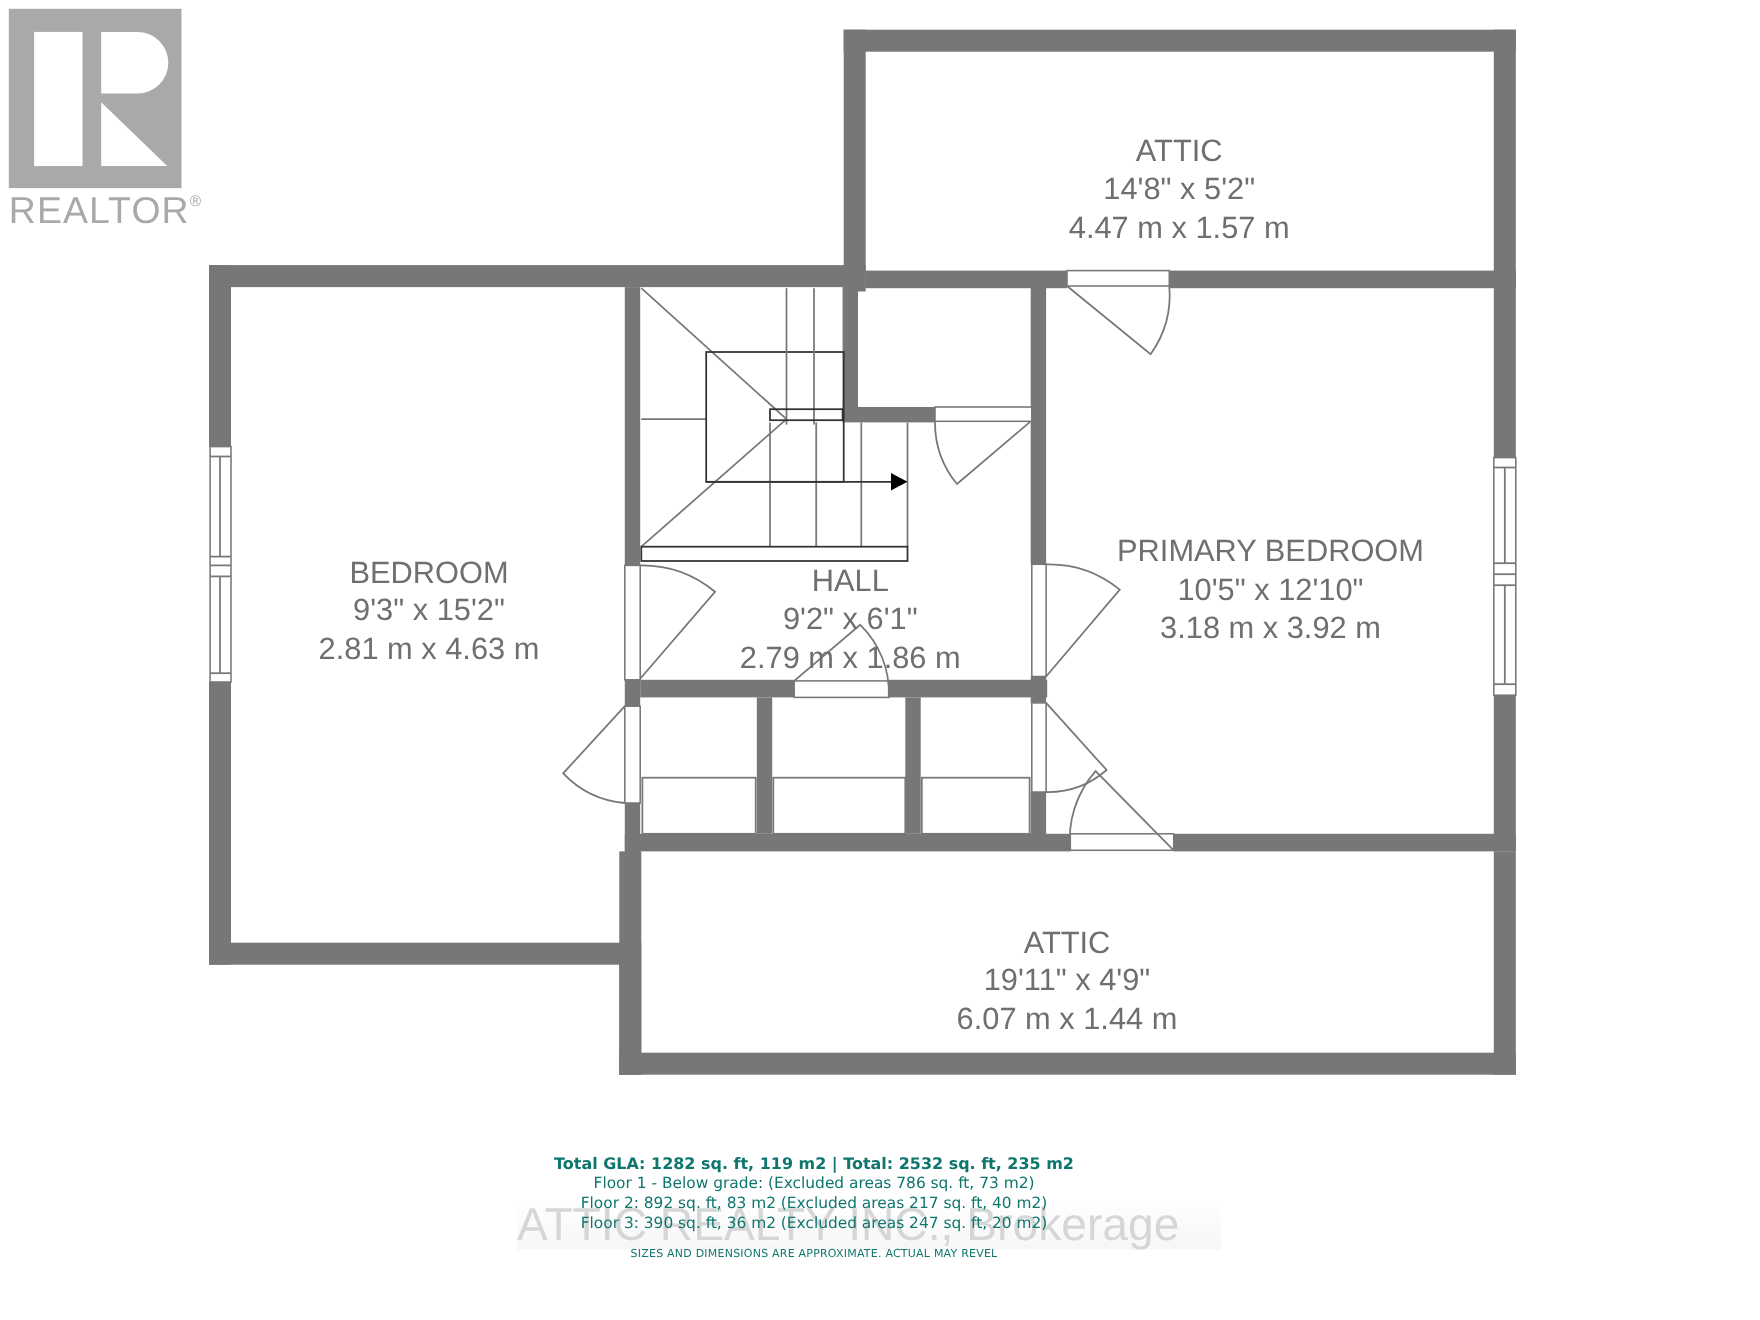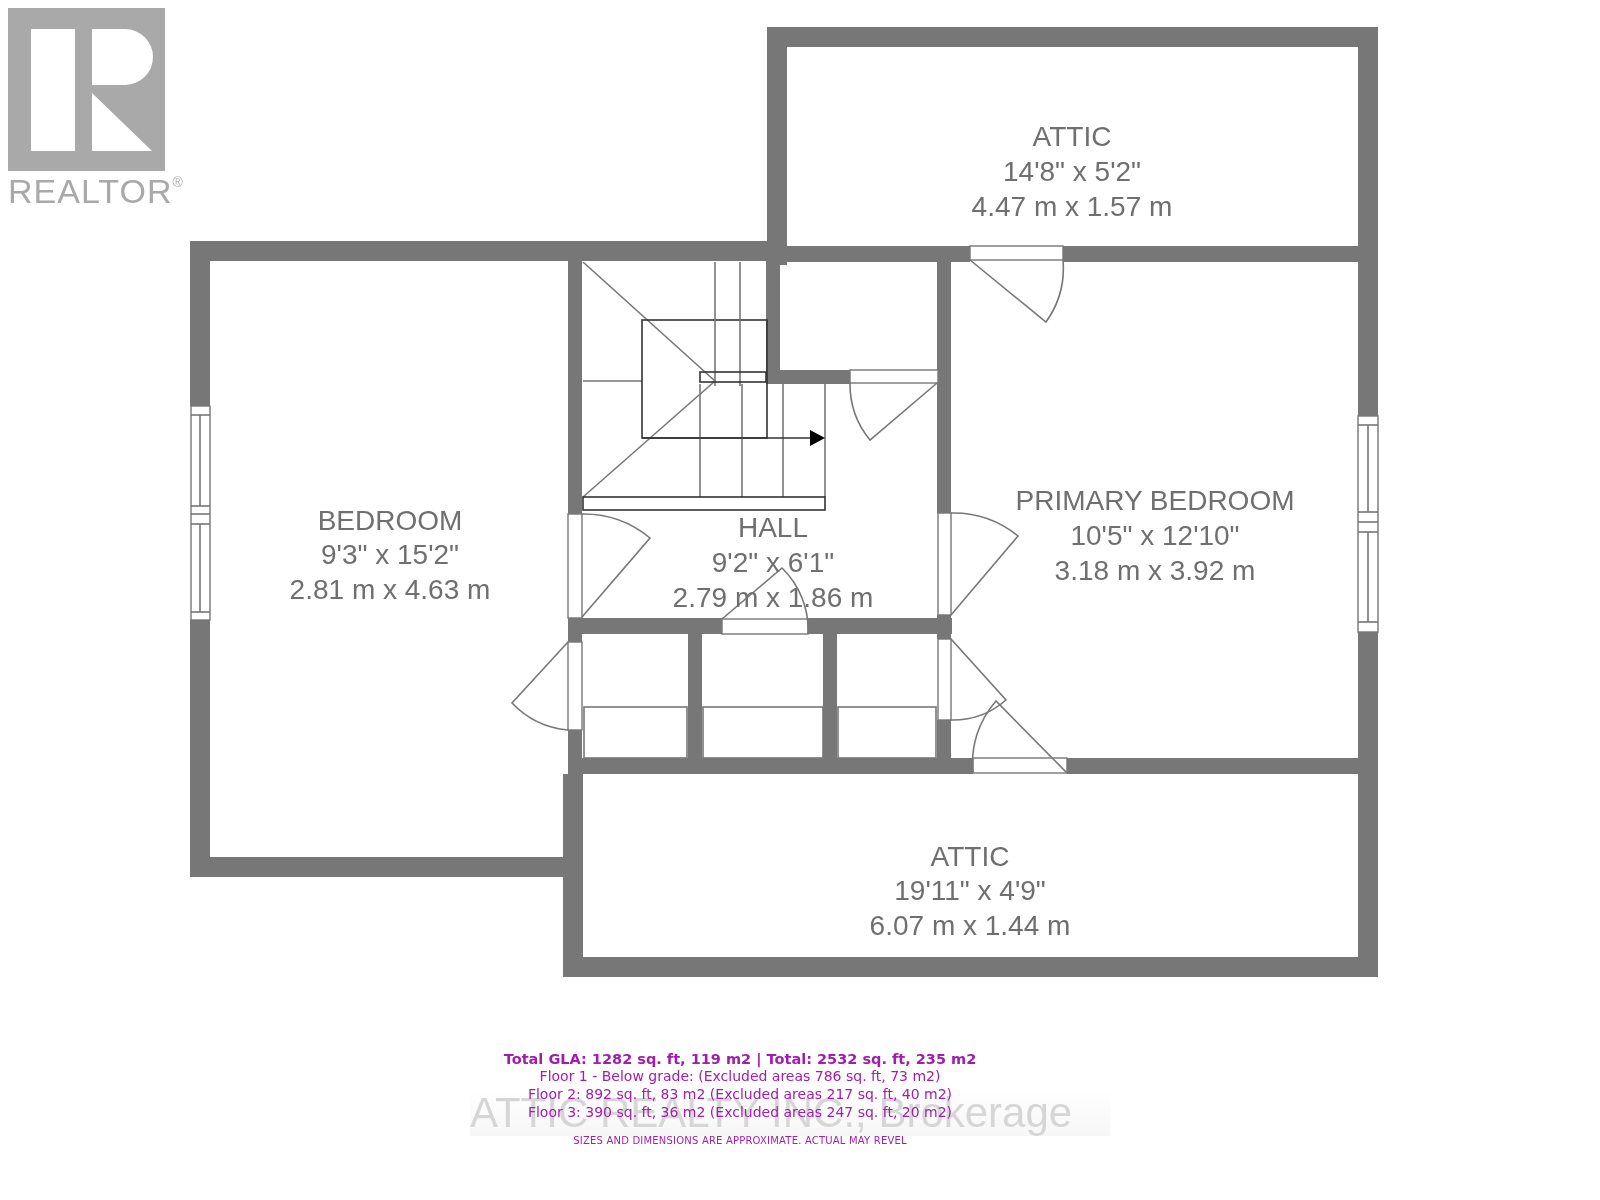--- a/index.html
+++ b/index.html
@@ -4,21 +4,21 @@
 <style>
   html, body { margin:0; padding:0; background:#ffffff; }
   body { width:1600px; height:1200px; position:relative; overflow:hidden; font-family:"DejaVu Sans", sans-serif; }
   svg.plan { position:absolute; left:0; top:0; width:1600px; height:1200px; }
   .wall { fill:#777777; }
   .thin { fill:none; stroke:#777777; stroke-width:1.6; }
   .thin-dark { fill:none; stroke:#333333; stroke-width:1.6; }
   .opening { fill:#ffffff; stroke:#777777; stroke-width:1.4; }
   .room-label { font-family:"Liberation Sans", sans-serif; fill:#6f6f6f; font-size:28px; text-anchor:middle; }
   .logo-text { font-family:"Liberation Sans", sans-serif; fill:#a9a9a9; font-size:34px; letter-spacing:1px; }
-  .footer { position:absolute; left:0; width:1480px; text-align:center; font-family:"DejaVu Sans", sans-serif; color:#a21caf; }
+  .footer { position:absolute; left:0; width:1480px; text-align:center; font-family:"DejaVu Sans", sans-serif; color:#0f766e; }
   .f-bold { top:1051px; font-size:14.5px; font-weight:bold; }
   .f-line { font-size:14px; }
   .f1 { top:1068px; } .f2 { top:1086px; } .f3 { top:1104px; }
   .f-disc { top:1135px; font-size:10px; letter-spacing:0.2px; }
   .watermark { position:absolute; left:470px; top:1090px; width:640px; height:46px; font-family:"Liberation Sans", sans-serif; font-size:42px; color:rgba(200,200,200,0.75); text-shadow:0 0 2px rgba(255,255,255,0.9); white-space:nowrap; background:linear-gradient(to bottom, rgba(255,255,255,0) 0%, rgba(230,230,230,0.35) 100%); line-height:46px; }
 </style>
 </head>
 <body>
 
 <svg class="plan" viewBox="0 0 1600 1200">

